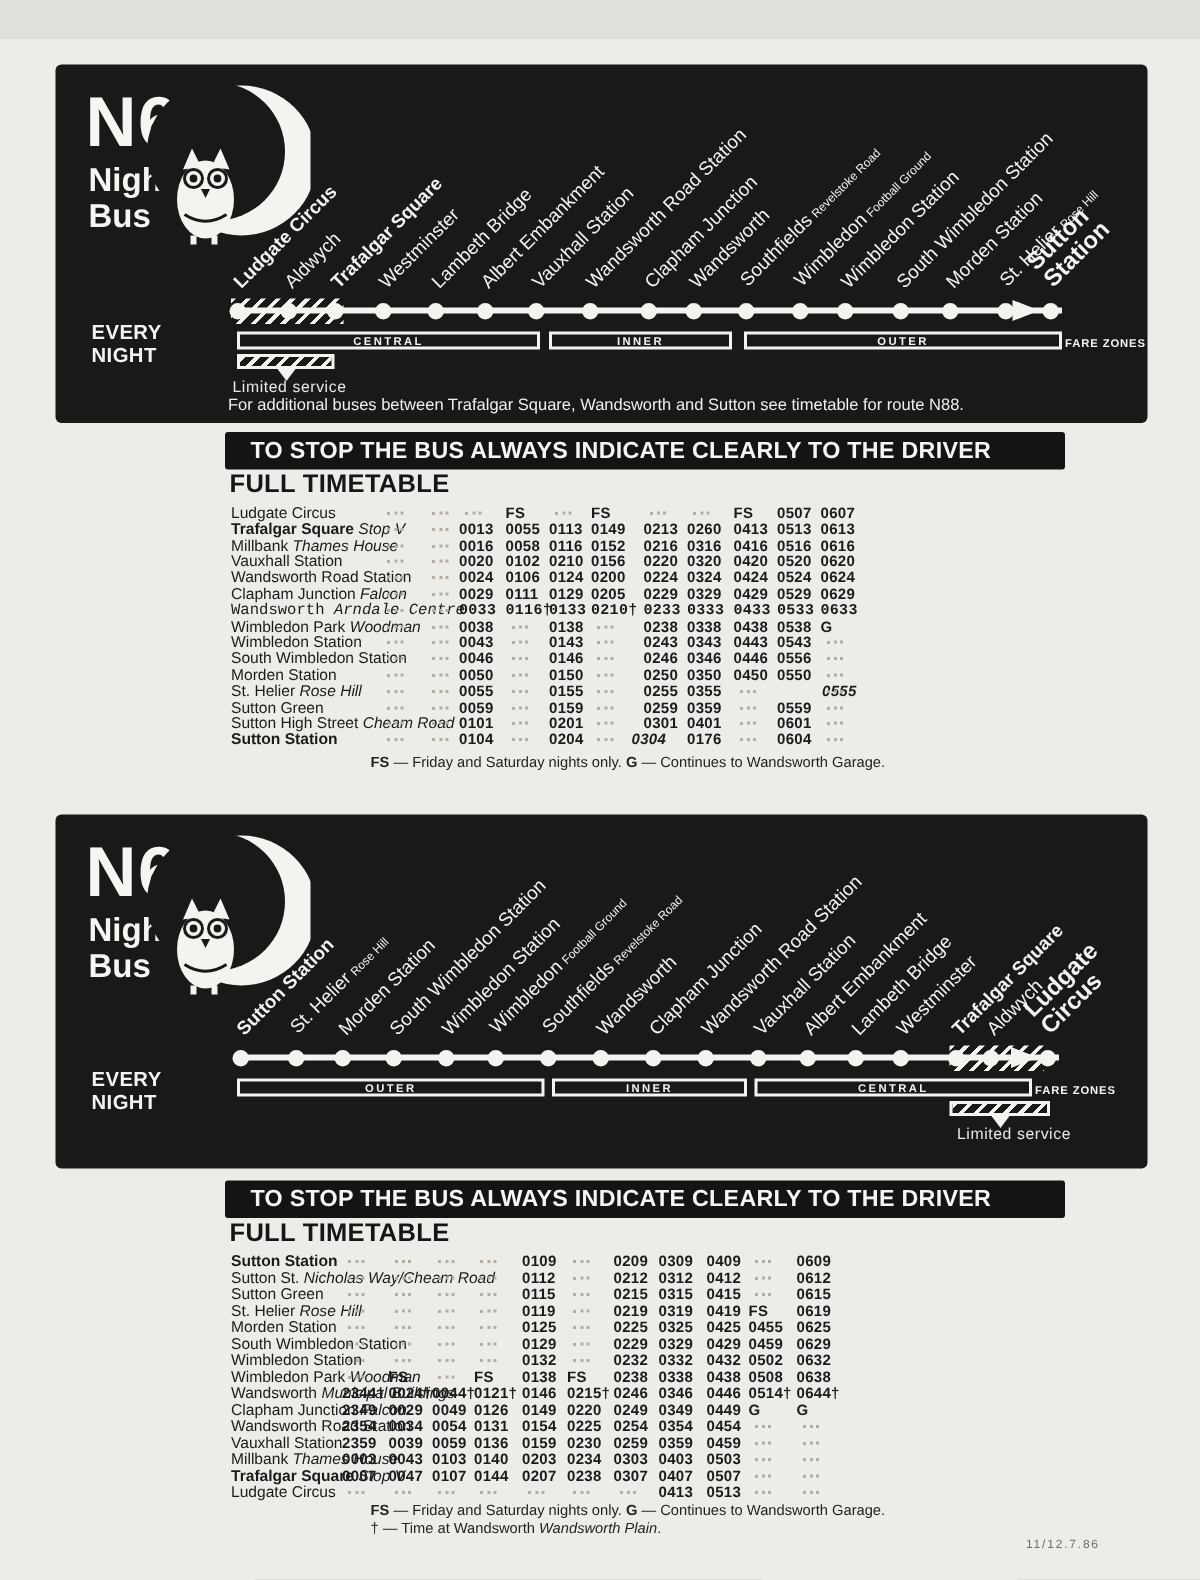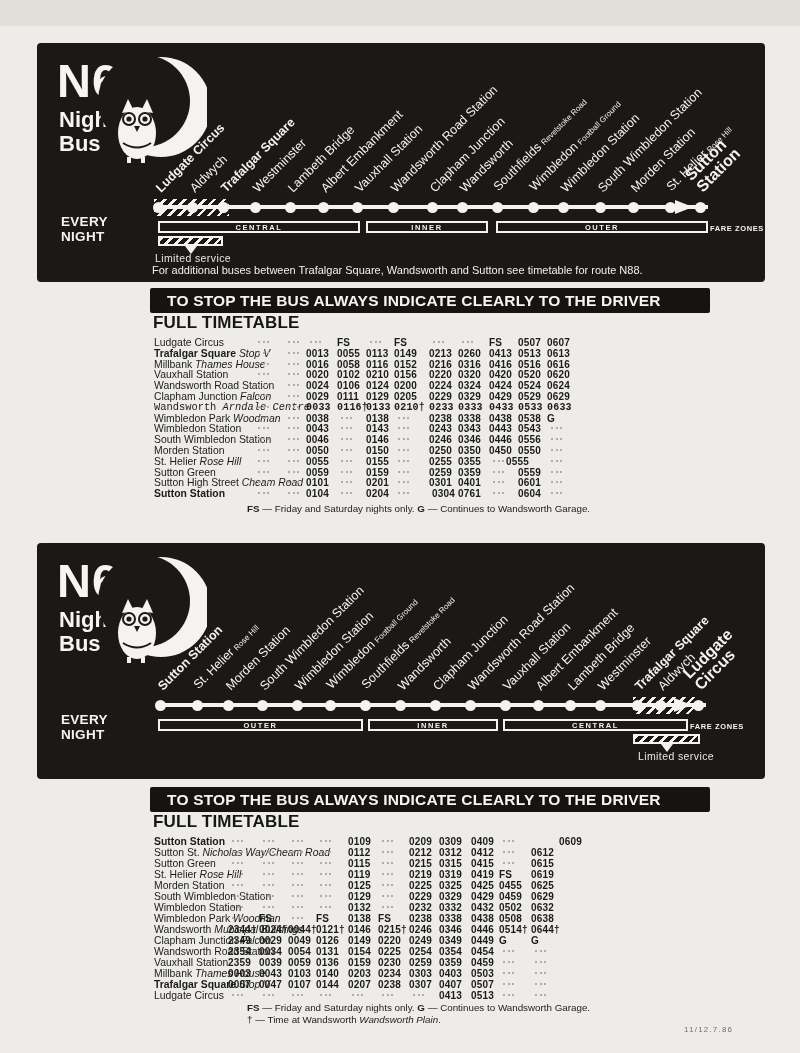--- a/index.html
+++ b/index.html
@@ -294,21 +294,21 @@
         <span class="tn" style="left: 154px;">St. Helier<i class="tnn"> Rose Hill</i></span>
         <span class="mk" style="left: 258px;"></span>
         <span class="mk" style="left: 288px;"></span>
         <span class="tc" style="left: 306px;">0055</span>
         <span class="mk" style="left: 341px;"></span>
         <span class="tc" style="left: 366px;">0155</span>
         <span class="mk" style="left: 398px;"></span>
         <span class="tc" style="left: 429px;">0255</span>
         <span class="tc" style="left: 458px;">0355</span>
         <span class="mk" style="left: 493px;"></span>
-        <span class="tc" style="left: 506px;">0555</span>
+        <span class="tc" style="left: 548px; font-style: italic;">0555</span>
         <span class="mk" style="left: 551px;"></span>
       </div>
       <div class="trow" style="top: 466.6px;">
         <span class="tn" style="left: 154px;">Sutton Green</span>
         <span class="mk" style="left: 258px;"></span>
         <span class="mk" style="left: 288px;"></span>
         <span class="tc" style="left: 306px;">0059</span>
         <span class="mk" style="left: 341px;"></span>
         <span class="tc" style="left: 366px;">0159</span>
         <span class="mk" style="left: 398px;"></span>
@@ -333,22 +333,22 @@
         <span class="mk" style="left: 551px;"></span>
       </div>
       <div class="trow" style="top: 488.2px;">
         <span class="tn tb" style="left: 154px;">Sutton Station</span>
         <span class="mk" style="left: 258px;"></span>
         <span class="mk" style="left: 288px;"></span>
         <span class="tc" style="left: 306px;">0104</span>
         <span class="mk" style="left: 341px;"></span>
         <span class="tc" style="left: 366px;">0204</span>
         <span class="mk" style="left: 398px;"></span>
-        <span class="tc" style="left: 432px;">0304</span>
-        <span class="tc" style="left: 458px;">0761</span>
+        <span class="tc" style="left: 421px; font-style: italic;">0304</span>
+        <span class="tc" style="left: 458px;">0176</span>
         <span class="mk" style="left: 493px;"></span>
         <span class="tc" style="left: 518px;">0604</span>
         <span class="mk" style="left: 551px;"></span>
       </div>
     </div>
   <div class="fn" id="fn1"><b>FS</b><span> — Friday and Saturday nights only.  </span><b>G</b><span> — Continues to Wandsworth Garage.</span></div>
 
   <div class="panel" id="panel2">
     <div class="n68">N68</div>
     <div class="brand1">Night</div>
@@ -432,21 +432,21 @@
         <span class="mk" style="left: 232px;"></span>
         <span class="mk" style="left: 263px;"></span>
         <span class="mk" style="left: 292px;"></span>
         <span class="mk" style="left: 320px;"></span>
         <span class="tc" style="left: 348px;">0109</span>
         <span class="mk" style="left: 382px;"></span>
         <span class="tc" style="left: 409px;">0209</span>
         <span class="tc" style="left: 439px;">0309</span>
         <span class="tc" style="left: 471px;">0409</span>
         <span class="mk" style="left: 503px;"></span>
-        <span class="tc" style="left: 531px; margin-left: 28px;">0609</span>
+        <span class="tc" style="left: 531px;">0609</span>
       </div>
       <div class="trow" style="top: 847px;">
         <span class="tn" style="left: 154px;">Sutton St.<i class="tnn"> Nicholas Way/Cheam Road</i></span>
         <span class="mk" style="left: 232px;"></span>
         <span class="mk" style="left: 263px;"></span>
         <span class="mk" style="left: 292px;"></span>
         <span class="mk" style="left: 320px;"></span>
         <span class="tc" style="left: 348px;">0112</span>
         <span class="mk" style="left: 382px;"></span>
         <span class="tc" style="left: 409px;">0212</span>

